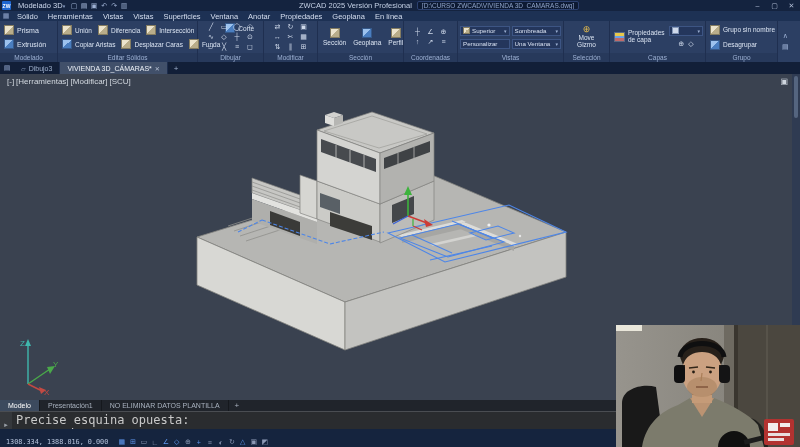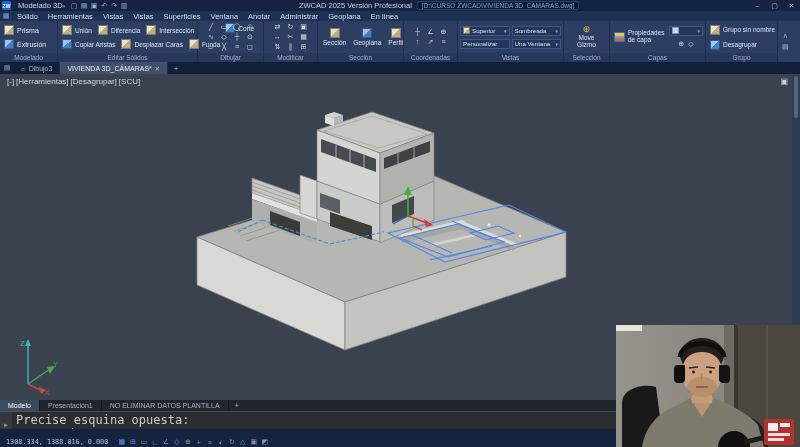--- a/index.html
+++ b/index.html
@@ -130,21 +130,21 @@
 
   <div class="row menubar">
     <span class="menu-ico">▦</span>
     <span class="menu-item">Sólido</span>
     <span class="menu-item">Herramientas</span>
     <span class="menu-item">Vistas</span>
     <span class="menu-item">Vistas</span>
     <span class="menu-item">Superficies</span>
     <span class="menu-item">Ventana</span>
     <span class="menu-item">Anotar</span>
-    <span class="menu-item">Administrar</span>
+    <span class="menu-item">Propiedades</span>
     <span class="menu-item">Geoplana</span>
     <span class="menu-item">En línea</span>
   </div>
 
   <div class="row ribbon">
 
     <div class="rgroup" style="width:58px">
       <div class="rgroup-body">
           <div class="rcol">
         <div class="rbtn">
@@ -359,21 +359,21 @@
       <span>VIVIENDA 3D_CÁMARAS*</span>
       <span class="tclose">✕</span>
     </div>
     <span class="dt-add">+</span>
   </div>
 
   <div class="viewport">
     <div class="vp-controls">
       <span>[-]</span>
       <span>[Herramientas]</span>
-      <span>[Desagrupar]</span>
+      <span>[Modificar]</span>
       <span>[SCU]</span>
     </div>
     <span class="vp-corner-ico">▣</span>
     <div class="right-strip">
         <div class="thumb"></div>
       </div>
 
     <svg width="800" height="326" viewBox="0 0 800 326" style="position:absolute;left:0;top:0;">
 
       <polygon points="197,163 418,95 566,158 345,228" fill="#b6b6b3" stroke="#83837f" stroke-width="0.8"></polygon>

